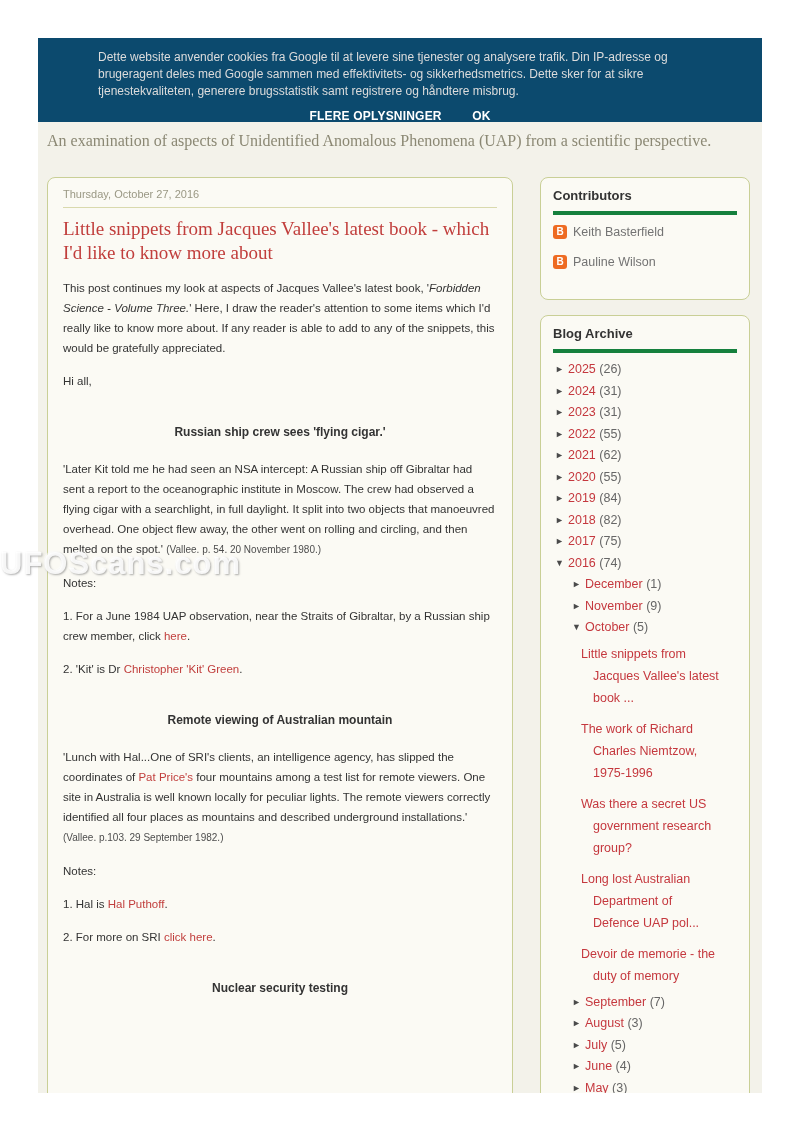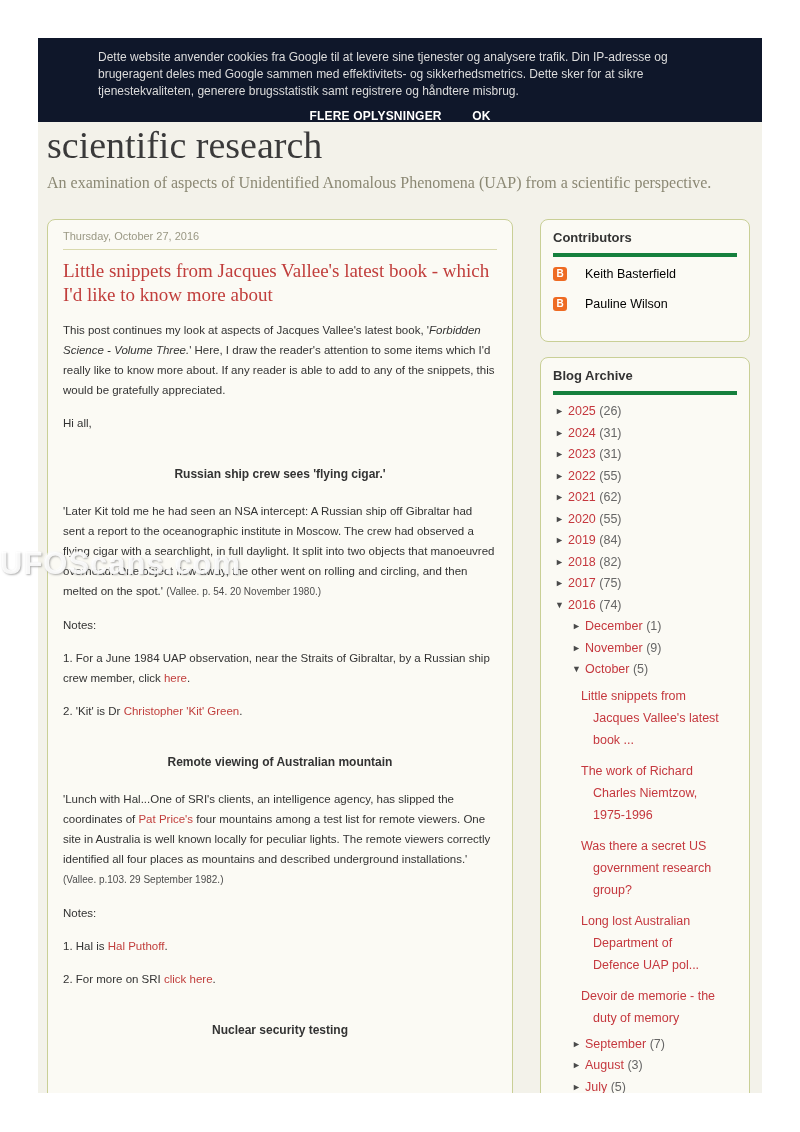--- a/index.html
+++ b/index.html
@@ -6,21 +6,21 @@
   body {
     width:800px; height:1132px; background:#ffffff; position:relative;
     font-family:"Liberation Sans", sans-serif; overflow:hidden;
   }
   .blog-frame {
     position:absolute; left:38px; top:38px; width:724px; height:1055px;
     background:#f3f2ea; overflow:hidden;
   }
   
   .cookie-banner {
-    width:724px; height:84px; background:#0f172a; color:#dfdfdf;
+    width:724px; height:84px; background:#0c4a6e; color:#dfdfdf;
     padding-top:11px;
   }
   .cookie-text {
     width:604px; margin:0 auto; font-size:12px; line-height:17px;
     color:#dcdcdc; text-align:left;
   }
   .cookie-actions { text-align:center; margin-top:6px; }
   .cookie-actions a {
     color:#ffffff; font-weight:bold; font-size:12px; text-decoration:none;
     letter-spacing:0.2px; cursor:pointer;
@@ -66,21 +66,21 @@
   .widget-title {
     font-size:13px; font-weight:bold; color:#333333;
     border-bottom:4px solid #15803d; padding-bottom:8px; margin-bottom:10px;
   }
   .contributor-row { display:flex; align-items:center; margin:10px 0 16px 0; }
   .blogger-icon {
     width:14px; height:14px; background:#ee6b23; border-radius:3px;
     color:#ffffff; font-size:10px; font-weight:bold; text-align:center;
     line-height:14px; margin-right:6px; flex:0 0 auto;
   }
-  .contributor-link { color:#000000; font-size:12.5px; text-decoration:none; cursor:pointer;margin-left:12px; }
+  .contributor-link { color:#737373; font-size:12.5px; text-decoration:none; cursor:pointer; }
   
   .ar-row { margin-bottom:8.5px; font-size:12.5px; line-height:13px; }
   .ar-row .toggle {
     color:#4a4a4a; font-size:9px; display:inline-block; width:13px;
     cursor:pointer; vertical-align:1px;
   }
   .ar-link { color:#c5383e; text-decoration:none; cursor:pointer; }
   .ar-count { color:#666666; }
   .lvl0 { padding-left:2px; }
   .lvl1 { padding-left:19px; }
@@ -104,21 +104,20 @@
 
   <div class="cookie-banner">
     <p class="cookie-text">Dette website anvender cookies fra Google til at levere sine tjenester og analysere trafik. Din IP-adresse og brugeragent deles med Google sammen med effektivitets- og sikkerhedsmetrics. Dette sker for at sikre tjenestekvaliteten, generere brugsstatistik samt registrere og håndtere misbrug.</p>
     <div class="cookie-actions">
       <a class="more">FLERE OPLYSNINGER</a>
       <a>OK</a>
     </div>
   </div>
 
   <div class="blog-header">
-    <h1 class="blog-title">scientific research</h1>
     <div class="blog-subtitle">An examination of aspects of Unidentified Anomalous Phenomena (UAP) from a scientific perspective.</div>
   </div>
 
   <div class="columns">
 
     <div class="post-col">
       <div class="panel post-box">
         <div class="post-date">Thursday, October 27, 2016</div>
         <hr class="date-rule">
         <h2 class="post-title">Little snippets from Jacques Vallee's latest book - which I'd like to know more about</h2>

